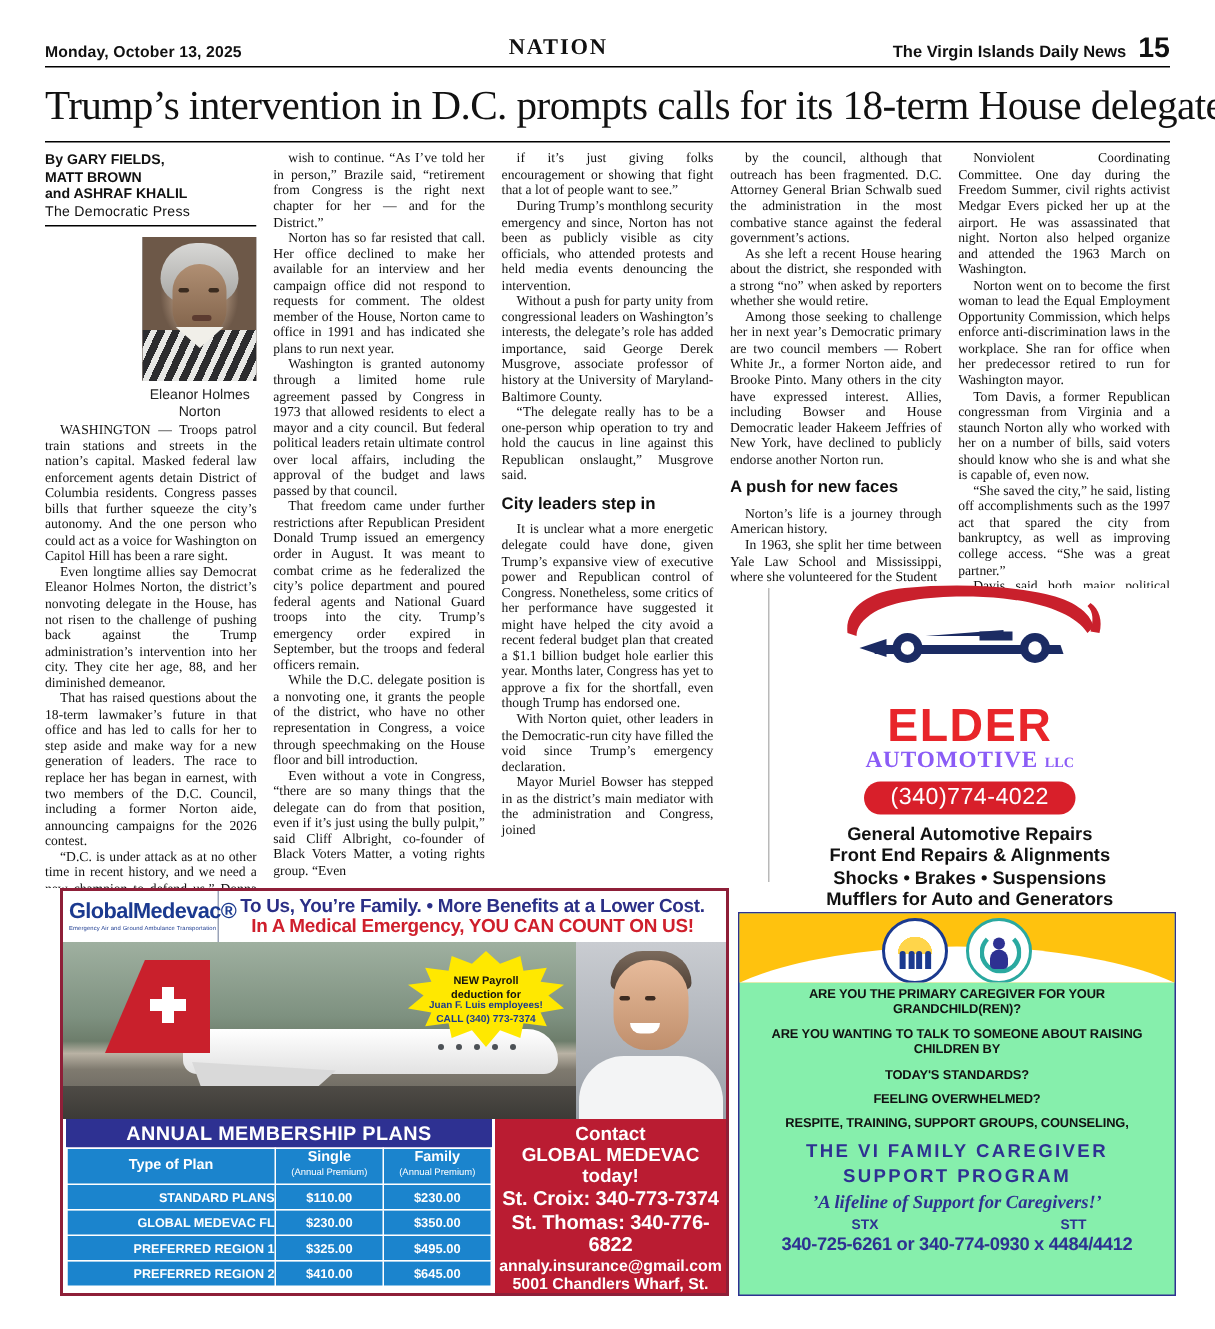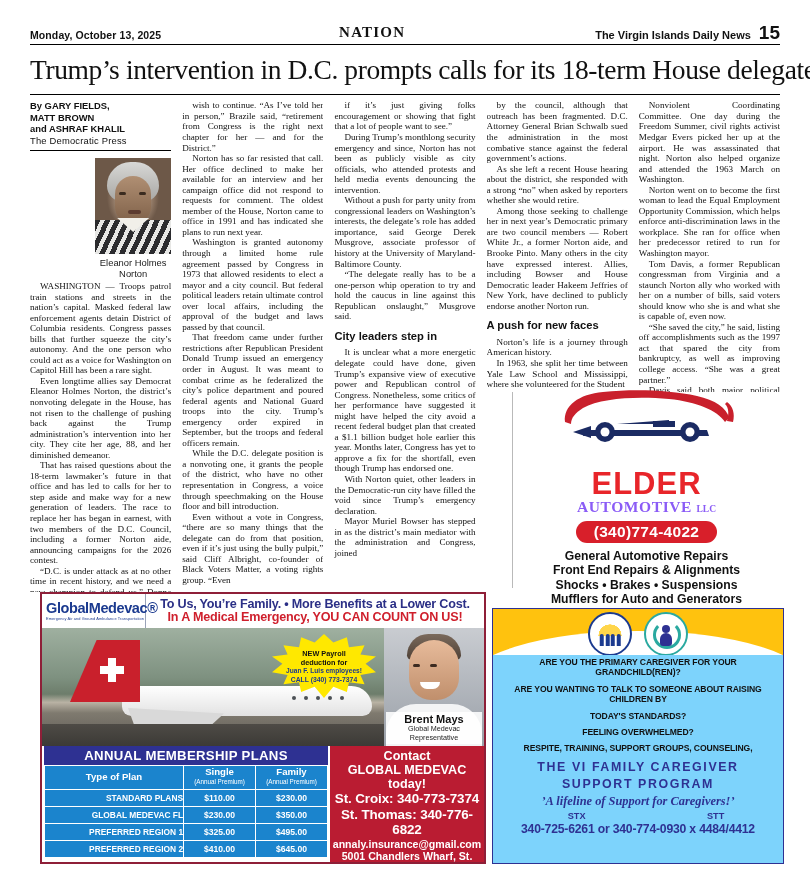--- a/index.html
+++ b/index.html
@@ -118,21 +118,21 @@
     margin-top:-6px;
   }
   .elder-sub {
     font-family:Liberation Serif, serif; font-weight:800;
     font-size:15.5px; color:#8b5cf6; letter-spacing:.6px; line-height:18px;
   }
   .elder-sub .llc { font-size:9.5px; letter-spacing:0; }
   .elder-phone {
     display:inline-block; margin-top:3px;
     background:#d81f2a; color:#fff; border-radius:14px;
-    font-family:"Liberation Sans", sans-serif; font-weight:700;
+    font-family:"Liberation Sans", sans-serif; font-weight:400;
     font-size:15.5px; padding:2px 18px; letter-spacing:.3px;
   }
   .elder-services {
     font-family:"Liberation Sans", sans-serif; font-weight:700;
     font-size:12.2px; line-height:14.4px; color:#111; margin-top:6px;
   }
   .elder-note {
     font-family:"Liberation Sans", sans-serif;
     font-size:8.4px; line-height:9.8px; color:#e03b2f; margin-top:4px;
   }
@@ -231,21 +231,21 @@
   .mv-contact {
     flex:1; background:#ba1c32; color:#fff; text-align:center; padding:3px 2px 0 2px;
   }
   .mv-contact .c1 { font-family:"Liberation Sans", sans-serif; font-size:12.6px; font-weight:700; line-height:14px;}
   .mv-contact .c2 { font-family:"Liberation Sans", sans-serif; font-size:13.4px; font-weight:800; line-height:15.5px; letter-spacing:-.1px;}
   .mv-contact .c3 { font-family:"Liberation Sans", sans-serif; font-size:10.6px; font-weight:600; line-height:12.6px;}
 
   
   .care-ad {
     position:absolute; left:492px; top:608px; width:292px; height:256px;
-    background:#7dd3fc; border:1.6px solid #2e3192;
+    background:#86efac; border:1.6px solid #2e3192;
   }
   .care-top {
     position:relative; height:46px; background:#ffc20e; overflow:hidden;
   }
   .care-top::after{
     content:""; position:absolute; left:-10%; bottom:-30px; width:120%; height:54px;
     background:#fff; border-radius:50%/100% 100% 0 0;
   }
   .care-seals { position:absolute; left:0; right:0; top:3px; display:flex; justify-content:center; gap:12px; z-index:2;}
   .seal { width:44px; height:44px; border-radius:50%; background:#fff; border:2px solid #1b3a8f; position:relative; overflow:hidden;}
@@ -429,25 +429,20 @@
         </div>
       </div>
 
       <div class="mv-portrait">
         <div class="p-body"></div>
         <div class="p-hair"></div>
         <div class="p-head"></div>
         <div class="p-eye l"></div>
         <div class="p-eye r"></div>
         <div class="p-smile"></div>
-      </div>
-      <div class="mv-name-badge">
-        <div class="n1">Brent Mays</div>
-        <div class="n2">Global Medevac</div>
-        <div class="n2">Representative</div>
       </div>
     </div>
 
     <div class="mv-bottom">
       <div class="mv-table">
         <div class="mv-table-title">ANNUAL MEMBERSHIP PLANS</div>
         <table class="mv-tbl">
           <tbody>
               <tr>
             <th>

